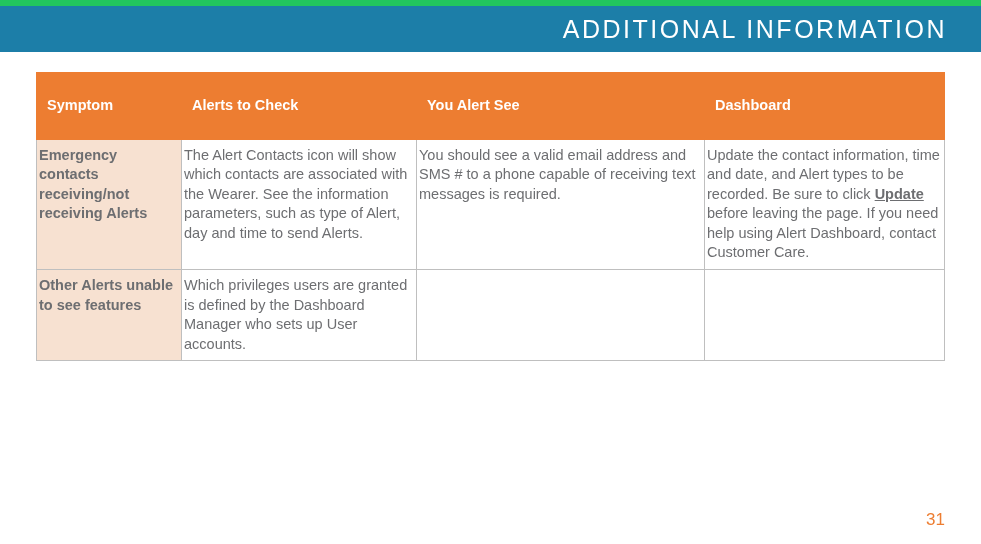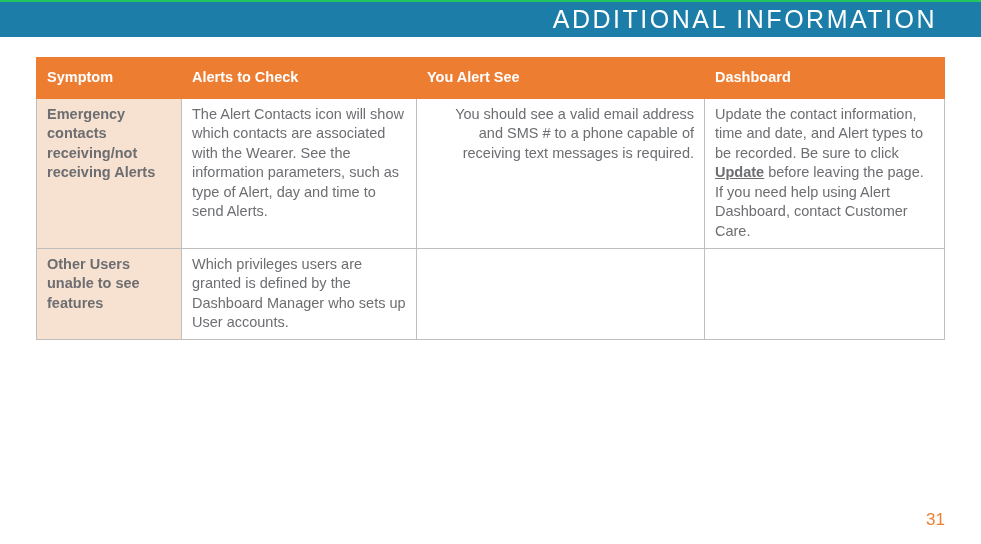--- a/index.html
+++ b/index.html
@@ -6,27 +6,27 @@
   body {
     width: 981px;
     height: 544px;
     font-family: "Helvetica Neue", Helvetica, Arial, sans-serif;
     background: #fff;
     color: #6d6e71;
     position: relative;
   }
   .header-bar {
     background: #1c7ea8;
-    height: 37px;
+    height: 52px;
     width: 100%;
     display: flex;
     align-items: center;
     justify-content: flex-end;
-    padding-right: 44px;
-    border-top: 2px solid #22c55e;
+    padding-right: 34px;
+    border-top: 6px solid #22c55e;
   }
   .header-title {
     color: #fff;
     font-size: 25px;
     font-weight: 400;
     letter-spacing: 2.5px;
   }
   .table-wrap {
     padding: 20px 36px 0 36px;
   }
@@ -34,36 +34,36 @@
     width: 100%;
     border-collapse: collapse;
     font-size: 14.5px;
     line-height: 1.35;
   }
   th {
     background: #ed7d31;
     color: #fff;
     text-align: left;
     font-weight: 700;
-    padding: 10px 10px;
+    padding: 23px 10px;
     border: 1px solid #ed7d31;
   }
   td {
-    padding: 6px 10px;
+    padding: 6px 2px;
     vertical-align: top;
     border: 1px solid #bfbfbf;
     color: #6d6e71;
   }
   td.col-sym {
     background: #f7e1d1;
     font-weight: 700;
     width: 145px;
   }
   td.col-check { width: 235px; }
-  td.col-see { width: 288px; text-align: right; }
+  td.col-see { width: 288px; }
   td.col-res { }
   .bold { font-weight: 700; text-decoration: underline; }
   .page-num {
     position: absolute;
     bottom: 14px;
     right: 36px;
     color: #ed7d31;
     font-size: 17px;
   }
 </style>
@@ -85,21 +85,21 @@
       </tr>
     </thead>
     <tbody>
       <tr>
         <td class="col-sym">Emergency contacts receiving/not receiving Alerts</td>
         <td class="col-check">The Alert Contacts icon will show which contacts are associated with the Wearer. See the information parameters, such as type of Alert, day and time to send Alerts.</td>
         <td class="col-see">You should see a valid email address and SMS # to a phone capable of receiving text messages is required.</td>
         <td class="col-res"><span>Update the contact information, time and date, and Alert types to be recorded. Be sure to click </span><span class="bold">Update</span><span> before leaving the page. If you need help using Alert Dashboard, contact Customer Care.</span></td>
       </tr>
       <tr>
-        <td class="col-sym">Other Users unable to see features</td>
+        <td class="col-sym">Other Alerts unable to see features</td>
         <td class="col-check">Which privileges users are granted is defined by the Dashboard Manager who sets up User accounts.</td>
         <td class="col-see"></td>
         <td class="col-res"><span></span><span class="bold"></span><span></span></td>
       </tr>
     </tbody>
   </table>
 </div>
 
 <div class="page-num">31</div>
 

